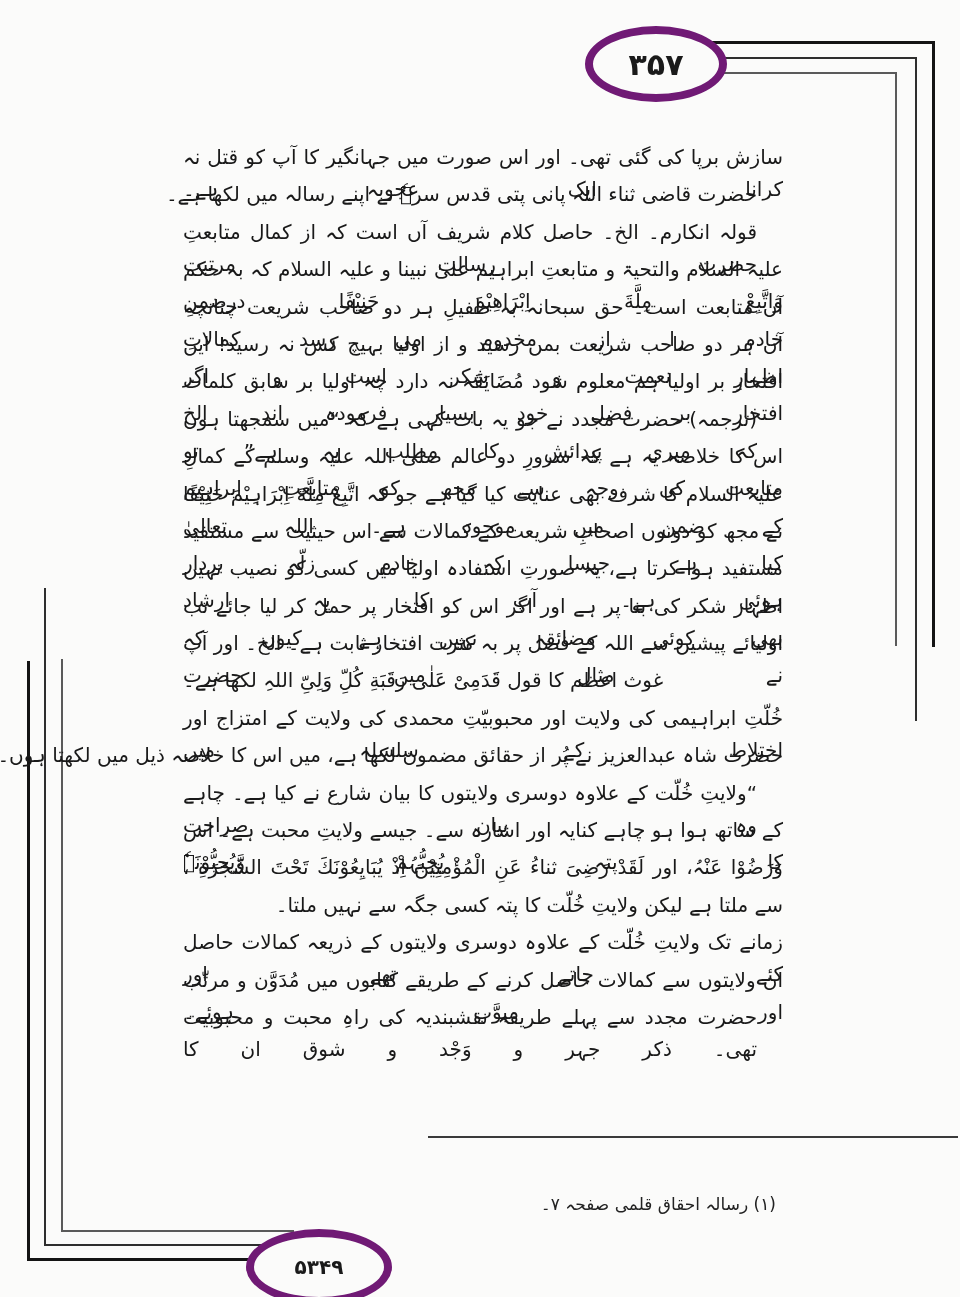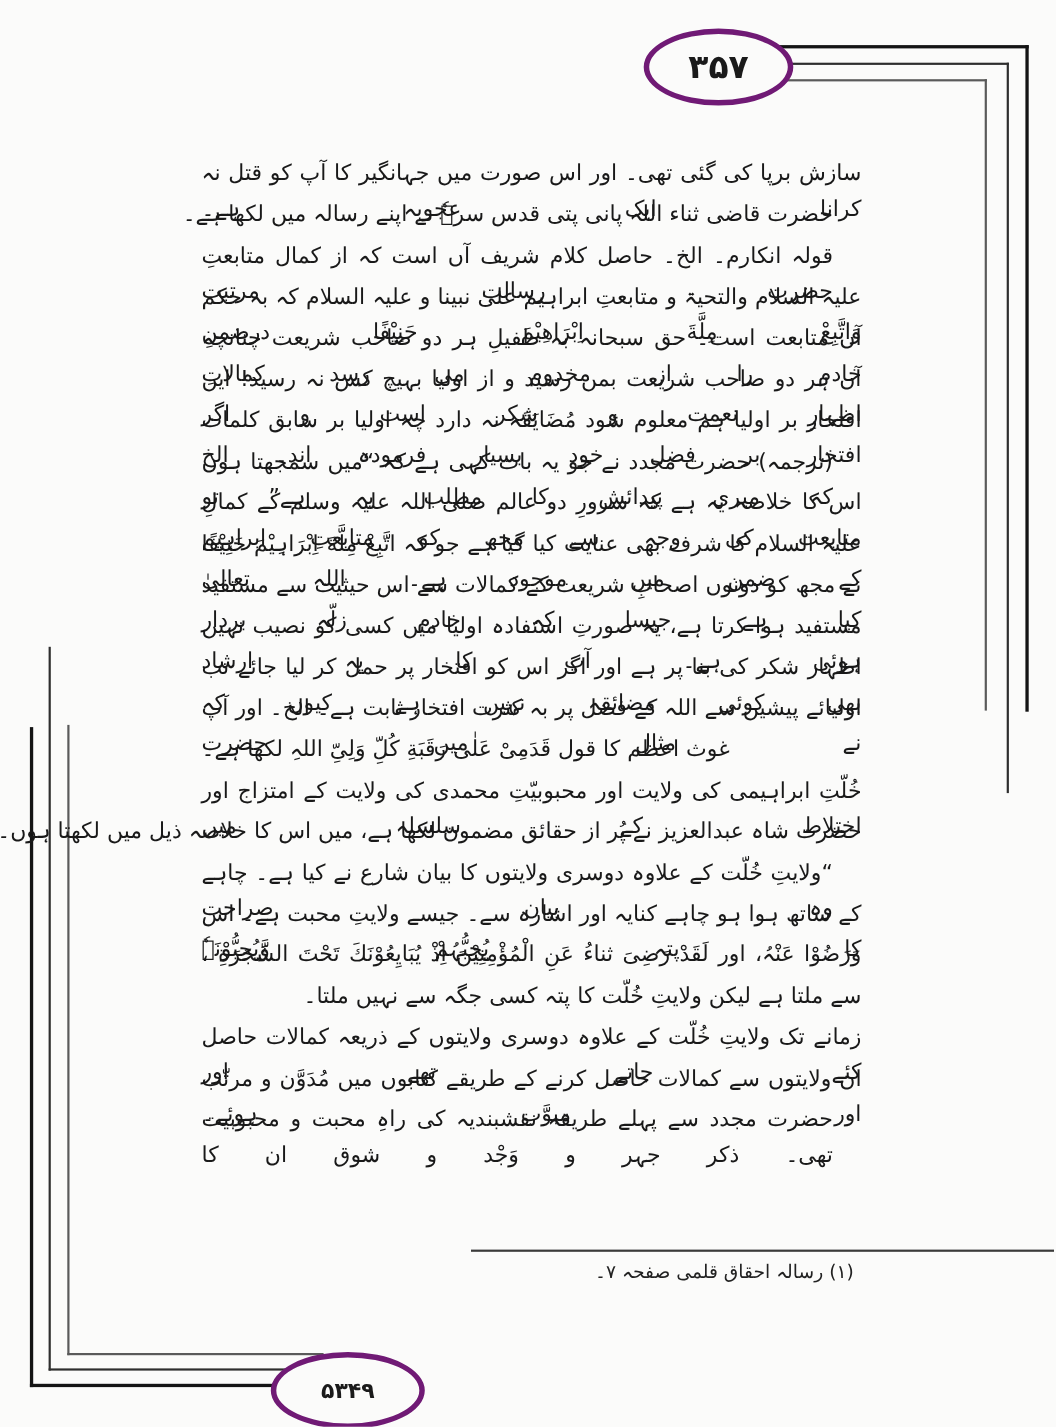--- a/index.html
+++ b/index.html
@@ -17,41 +17,41 @@
   .tr-inner{left:704px;top:72px;width:191px;height:572px;
     border-top:2px solid #5a5a5a;border-right:2px solid #5a5a5a;}
   .bl-outer{left:27px;top:661px;width:285px;height:597px;
     border-left:3px solid #141414;border-bottom:3px solid #141414;}
   .bl-mid{left:44px;top:588px;width:258px;height:656px;
     border-left:2.5px solid #2e2e2e;border-bottom:2.5px solid #2e2e2e;}
   .bl-inner{left:61px;top:659px;width:231px;height:571px;
     border-left:2px solid #5a5a5a;border-bottom:2px solid #5a5a5a;}
   
   .cartouche{
-    position:absolute;border:5px solid #701a75;border-radius:50%;
+    position:absolute;border:8px solid #701a75;border-radius:50%;
     background:#fbfbfa;display:flex;align-items:center;justify-content:center;
     font-size:30px;font-weight:bold;letter-spacing:2px;z-index:5;
   }
   .cartouche.top{left:585px;top:26px;width:126px;height:60px;}
   .cartouche.bottom{left:246px;top:1229px;width:130px;height:60px;font-size:20px;}
   
   .text-col{
     position:absolute;left:183px;top:141px;width:600px;
     direction:rtl;font-size:20px;line-height:32px;color:#191919;
   }
   .line{height:37.4px;white-space:nowrap;overflow:visible;}
   .line.j{text-align:justify;text-align-last:justify;white-space:normal;}
   .line.r{text-align:right;}
   .line.l{text-align:left;}
   .line.c{text-align:right;}
   .line.ind{padding-right:26px;}
   
   .footnote-rule{position:absolute;left:428px;top:1136px;width:530px;
     border-top:2px solid #3a3a3a;}
-  .footnote{position:absolute;left:430px;top:1146px;width:346px;
+  .footnote{position:absolute;left:430px;top:1194px;width:346px;
     direction:rtl;text-align:right;font-size:17px;color:#222;}
 </style>
 </head>
 <body>
 
 <div class="rule tr-outer"></div>
 <div class="rule tr-mid"></div>
 <div class="rule tr-inner"></div>
 <div class="rule bl-outer"></div>
 <div class="rule bl-mid"></div>

